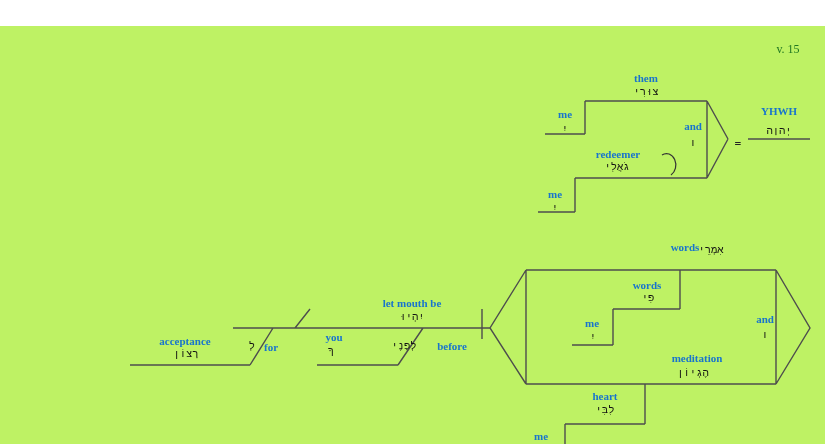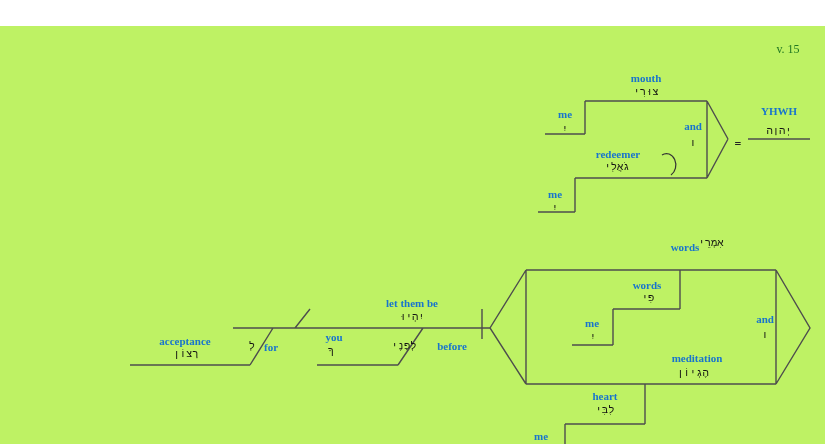--- a/index.html
+++ b/index.html
@@ -69,57 +69,57 @@
              M317 339 H398 M398 339 L423 302
              M526 244 L490 302 L526 358 M526 244 V358
              M526 244 H776 M526 358 H776
              M776 244 V358 M776 244 L810 302 L776 358
              M680 244 V283 M613 283 H680 M613 283 V319 M572 319 H613
              M645 358 V398 M565 398 H645 M565 398 V434 M523 434 H565" fill="none" stroke="#4d4d4d" stroke-width="1.4"></path>
   </svg>
 
   <span class="verse-ref" style="left:788px;top:23px">v. 15</span>
 
-  <span class="gloss" style="left:646px;top:52px">mouth</span>
+  <span class="gloss" style="left:646px;top:52px">them</span>
   <span class="heb" style="left:646px;top:66px">צוּרִי</span>
 
   <span class="gloss" style="left:565px;top:88px">me</span>
   <span class="heb" style="left:565px;top:103px">יִ</span>
 
   <span class="gloss" style="left:618px;top:128px">redeemer</span>
   <span class="heb" style="left:617px;top:141px">גֹאֲלִי</span>
 
   <span class="gloss" style="left:555px;top:168px">me</span>
   <span class="heb" style="left:555px;top:182px">יִ</span>
 
   <span class="gloss" style="left:693px;top:100px">and</span>
   <span class="heb" style="left:693px;top:117px">ו</span>
 
   <span class="eq" style="left:738px;top:118px">=</span>
 
   <span class="gloss" style="left:779px;top:85px">YHWH</span>
   <span class="heb" style="left:779px;top:105px">יְהוָה</span>
 
-  <span class="gloss" style="left:412px;top:277px">let them be</span>
+  <span class="gloss" style="left:412px;top:277px">let mouth be</span>
   <span class="heb" style="left:412px;top:291px">יִהְיוּ</span>
 
   <span class="heb" style="left:252px;top:320px">לְ</span>
   <span class="gloss" style="left:271px;top:321px">for</span>
 
   <span class="gloss" style="left:185px;top:315px">acceptance</span>
   <span class="heb" style="left:186px;top:328px">רָצוֹן</span>
 
   <span class="gloss" style="left:334px;top:311px">you</span>
   <span class="heb" style="left:331px;top:325px">ךָ</span>
 
   <span class="heb" style="left:404px;top:320px">לְפָנֶי</span>
   <span class="gloss" style="left:452px;top:320px">before</span>
 
   <span class="gloss" style="left:685px;top:221px">words</span>
-  <span class="heb" style="left:711px;top:217px">אִמְרֵי</span>
+  <span class="heb" style="left:711px;top:224px">אִמְרֵי</span>
 
   <span class="gloss" style="left:647px;top:259px">words</span>
   <span class="heb" style="left:648px;top:272px">פִי</span>
 
   <span class="gloss" style="left:592px;top:297px">me</span>
   <span class="heb" style="left:593px;top:311px">יִ</span>
 
   <span class="gloss" style="left:765px;top:293px">and</span>
   <span class="heb" style="left:765px;top:309px">ו</span>
 

